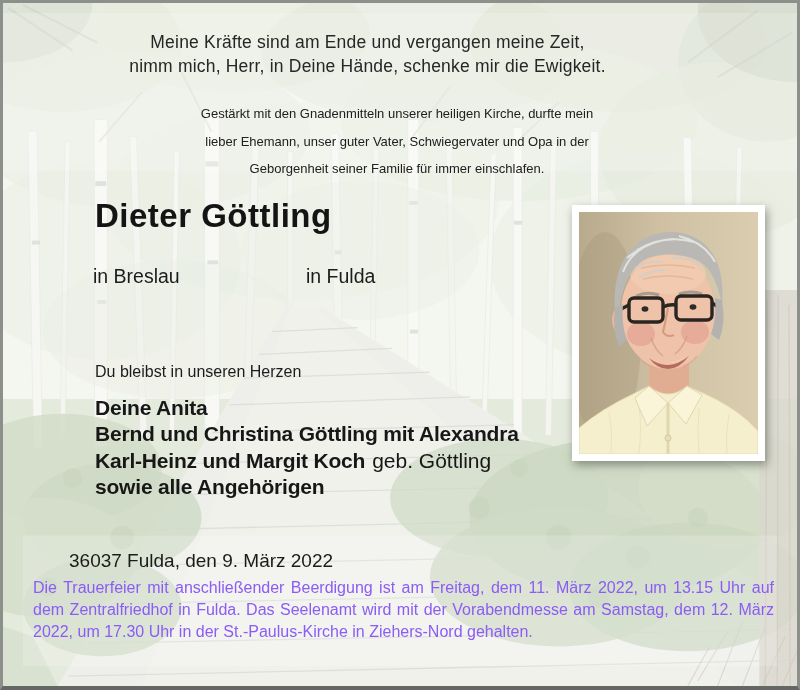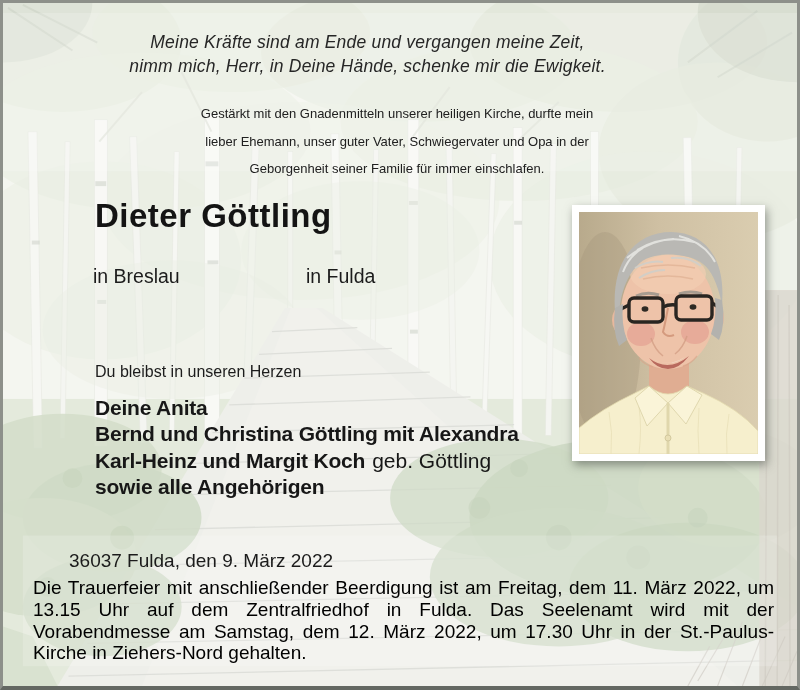--- a/index.html
+++ b/index.html
@@ -11,21 +11,21 @@
     border-bottom:4px solid #646862;
     overflow:hidden;
     font-family:"Liberation Sans",sans-serif;
     color:#1e1e1e;
     background:#e9ece0;
   }
   .bg{position:absolute;left:0;top:0;width:100%;height:100%;z-index:0;}
   .layer{position:absolute;z-index:2;}
   
   .quote{left:0;top:27px;width:729px;text-align:center;
-         font-style:italic;font-size:17.5px;line-height:24px;letter-spacing:.2px;color:#262626;}
+         font-size:17.5px;line-height:24px;letter-spacing:.2px;color:#262626;}
   
   .intro{left:0;top:97px;width:788px;text-align:center;
          font-size:13px;line-height:27.5px;color:#202020;}
   
   .name{left:92px;top:194px;
         font-family:Liberation Sans, sans-serif;font-weight:bold;
         font-size:33px;letter-spacing:.5px;color:#141414;}
   
   .dates{left:0;top:258px;font-size:19.5px;line-height:31px;color:#1c1c1c;}
   .date-col{position:absolute;top:0;white-space:nowrap;}
@@ -35,21 +35,21 @@
   .date-place-birth{padding-left:35px;}
   .date-place-death{padding-left:17px;}
   
   .remembrance{left:92px;top:360px;font-size:16px;color:#1c1c1c;}
   .mourners{left:92px;top:392px;font-size:21px;line-height:26.3px;
             font-weight:bold;letter-spacing:-.2px;color:#171717;}
   .mourners .suffix{font-weight:normal;margin-left:7px;letter-spacing:0;}
   
   .dateline{left:30px;top:547px;font-size:19px;color:#1b1b1b;margin-left:36px;}
   .announcement{left:30px;top:574px;width:741px;
-                font-size:19px;line-height:21.8px;text-align:justify;color:#000000;}
+                font-size:16px;line-height:21.8px;text-align:justify;color:#8b5cf6;}
   
   .photo-frame{left:569px;top:202px;width:193px;height:256px;
                box-sizing:border-box;background:#ffffff;padding:7px;
                box-shadow:2px 4px 9px rgba(70,75,70,.55);}
   .photo-frame svg{display:block;width:100%;height:100%;}
 </style>
 </head>
 <body>
 
 <div class="page">

